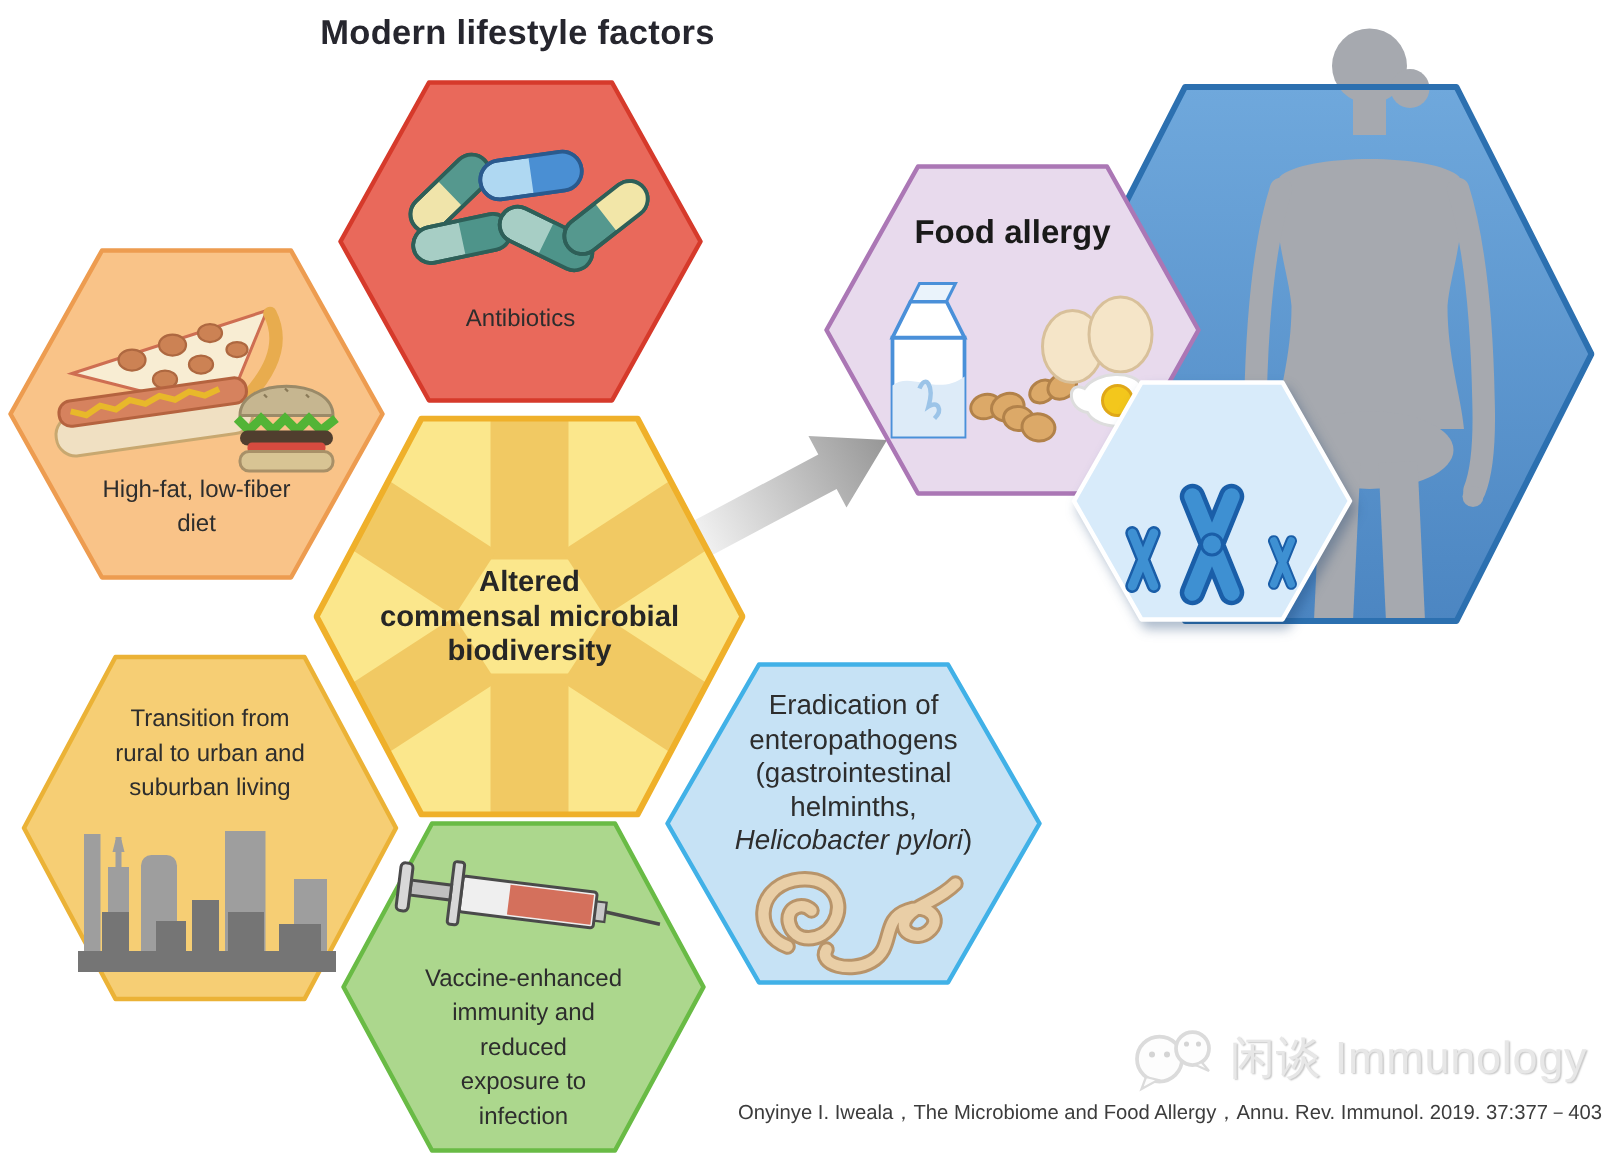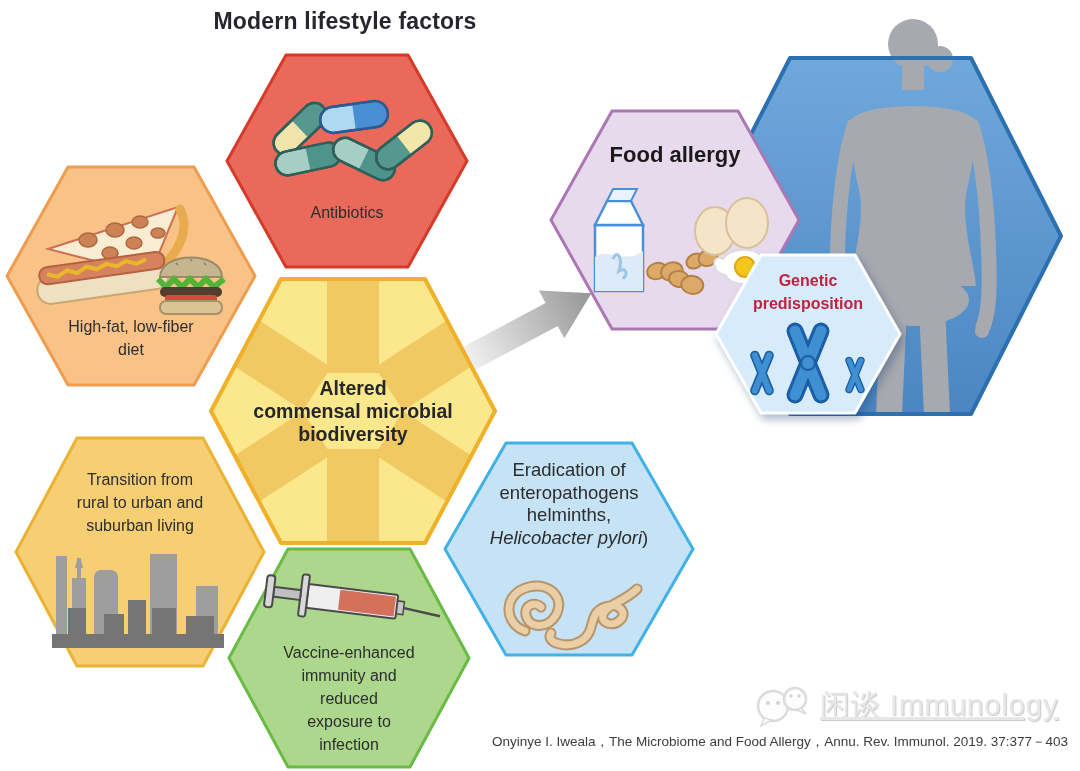--- a/index.html
+++ b/index.html
@@ -8,21 +8,21 @@
   .abs{position:absolute;}
   .hex{position:absolute;}
   .hex svg.bg{position:absolute;left:0;top:0;}
   .hexlabel{position:absolute;left:0;width:100%;text-align:center;color:#2d2d2d;
             font-size:16px;line-height:23px;}
   .hexlabel .ln{display:block;}
   #title{position:absolute;left:165px;top:8px;width:360px;text-align:center;
          font-size:23px;font-weight:bold;color:#26262e;letter-spacing:.2px;}
   #citation{position:absolute;right:12px;top:733px;font-size:13.5px;color:#3c3c3c;}
   #watermark{position:absolute;left:752px;top:682px;display:flex;align-items:center;gap:8px;}
-  #watermark .wmtext{font-size:30px;color:#e7e7e7;text-shadow:1px 1px 1px #c9c9c9;letter-spacing:.5px;text-decoration:underline;}
+  #watermark .wmtext{font-size:30px;color:#e7e7e7;text-shadow:1px 1px 1px #c9c9c9;letter-spacing:.5px;}
   .bold{font-weight:bold;}
   .crimson{color:#c0223f;}
 </style>
 </head>
 <body>
 
 <div id="canvas">
 
   <div id="title">Modern lifestyle factors</div>
 
@@ -98,24 +98,20 @@
         <path d="M150,80 C138,74 138,94 152,96 C158,108 186,108 192,98 C204,92 198,80 188,78 C184,68 158,68 150,80 Z" fill="#ffffff" stroke="#dddddd" stroke-width="2"></path>
         <circle cx="172" cy="88" r="10" fill="#f3c71c" stroke="#e0a818" stroke-width="2"></circle>
       </g>
     </svg>
   </div>
 
   <div class="hex" style="left:714px;top:253px;width:188px;height:162px;filter:drop-shadow(3px 5px 4px rgba(20,60,110,.35))">
     <svg class="bg" width="188" height="162">
         <polygon points="47,2 141,2 186,81 141,160 47,160 2,81" fill="#d8ebfa" stroke="#ffffff" stroke-width="3" stroke-linejoin="round"></polygon>
       </svg>
-    <div class="hexlabel bold crimson" style="top:16px">
-      <span class="ln">Genetic</span>
-      <span class="ln">predisposition</span>
-    </div>
     <svg class="abs" style="left:19px;top:62px" width="150" height="95">
       <g transform="translate(75,48)">
         <path d="M-13,-32 L13,32 M13,-32 L-13,32" stroke="#1a5ea8" stroke-width="17" stroke-linecap="round" fill="none"></path>
         <path d="M-13,-32 L13,32 M13,-32 L-13,32" stroke="#3e90d2" stroke-width="11" stroke-linecap="round" fill="none"></path>
         <circle r="7" fill="#3e90d2" stroke="#1a5ea8" stroke-width="2"></circle>
       </g>
       <g transform="translate(29,58) scale(0.55)">
         <path d="M-13,-32 L13,32 M13,-32 L-13,32" stroke="#1a5ea8" stroke-width="17" stroke-linecap="round" fill="none"></path>
         <path d="M-13,-32 L13,32 M13,-32 L-13,32" stroke="#3e90d2" stroke-width="11" stroke-linecap="round" fill="none"></path>
       </g>
@@ -280,20 +276,21 @@
     </div>
   </div>
 
   <div class="hex" style="left:443px;top:441px;width:252px;height:216px">
     <svg class="bg" width="252" height="216">
         <polygon points="63,2 189,2 250,108 189,214 63,214 2,108" fill="#c6e2f5" stroke="#41b1e7" stroke-width="3" stroke-linejoin="round"></polygon>
       </svg>
     <div class="hexlabel" style="top:18px;font-size:18.5px;line-height:22.5px">
       <span class="ln">Eradication of</span>
       <span class="ln">enteropathogens</span>
+      <span class="ln">(gastrointestinal</span>
       <span class="ln">helminths,</span>
       <span class="ln"><i>Helicobacter pylori</i><span>)</span></span>
     </div>
     <svg class="abs" style="left:52px;top:132px" width="150" height="78">
       <g fill="none" stroke-linecap="round">
         <path d="M30,58 C8,50 8,20 34,14 C56,9 70,26 61,42 C53,56 34,56 31,42 C29,32 40,28 46,34" stroke="#b8946a" stroke-width="11"></path>
         <path d="M30,58 C8,50 8,20 34,14 C56,9 70,26 61,42 C53,56 34,56 31,42 C29,32 40,28 46,34" stroke="#e9cea6" stroke-width="7"></path>
         <path d="M56,60 C50,70 72,76 86,68 C102,59 92,40 110,34 C124,29 134,40 124,48 C116,55 102,48 110,38 C116,30 130,28 142,16" stroke="#b8946a" stroke-width="11"></path>
         <path d="M56,60 C50,70 72,76 86,68 C102,59 92,40 110,34 C124,29 134,40 124,48 C116,55 102,48 110,38 C116,30 130,28 142,16" stroke="#e9cea6" stroke-width="7"></path>
       </g>

